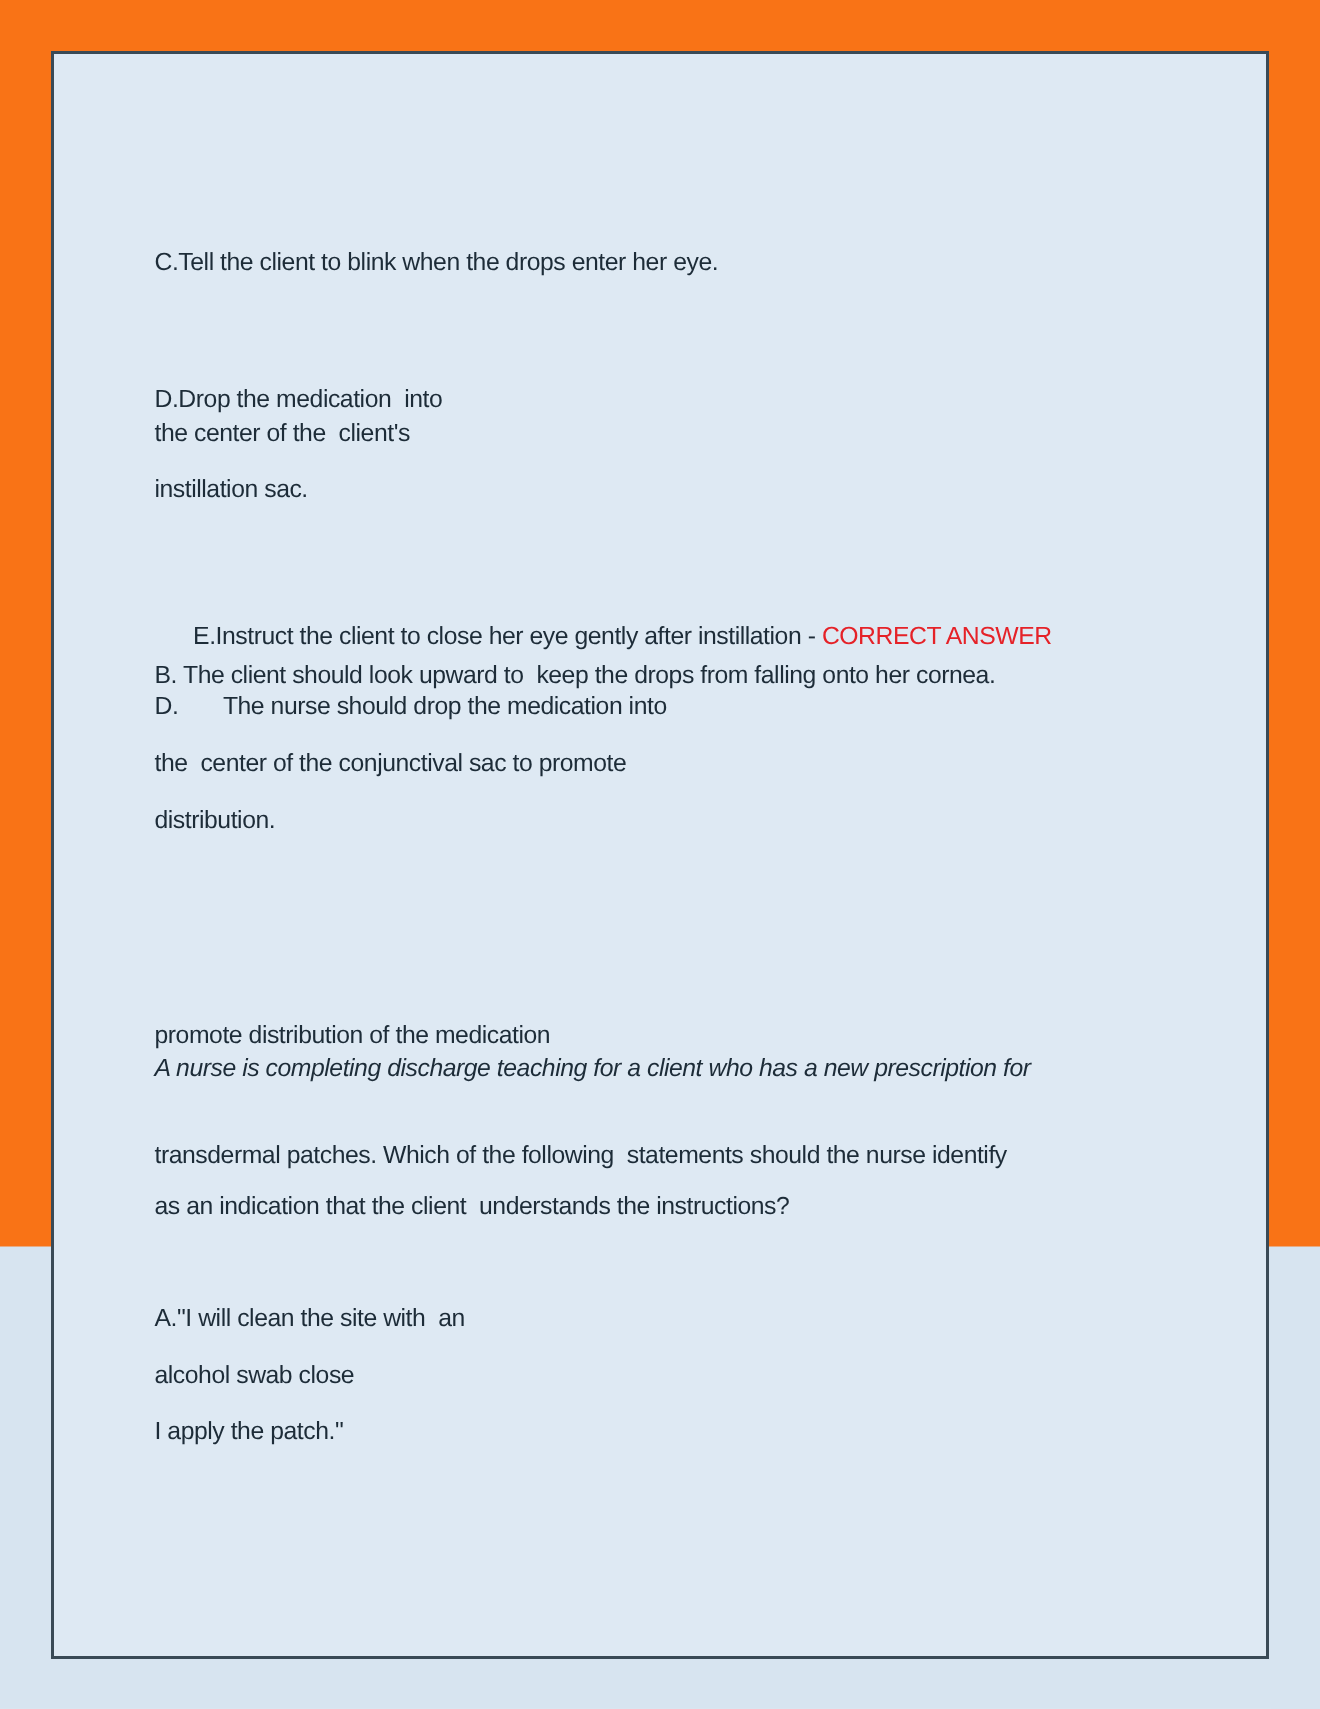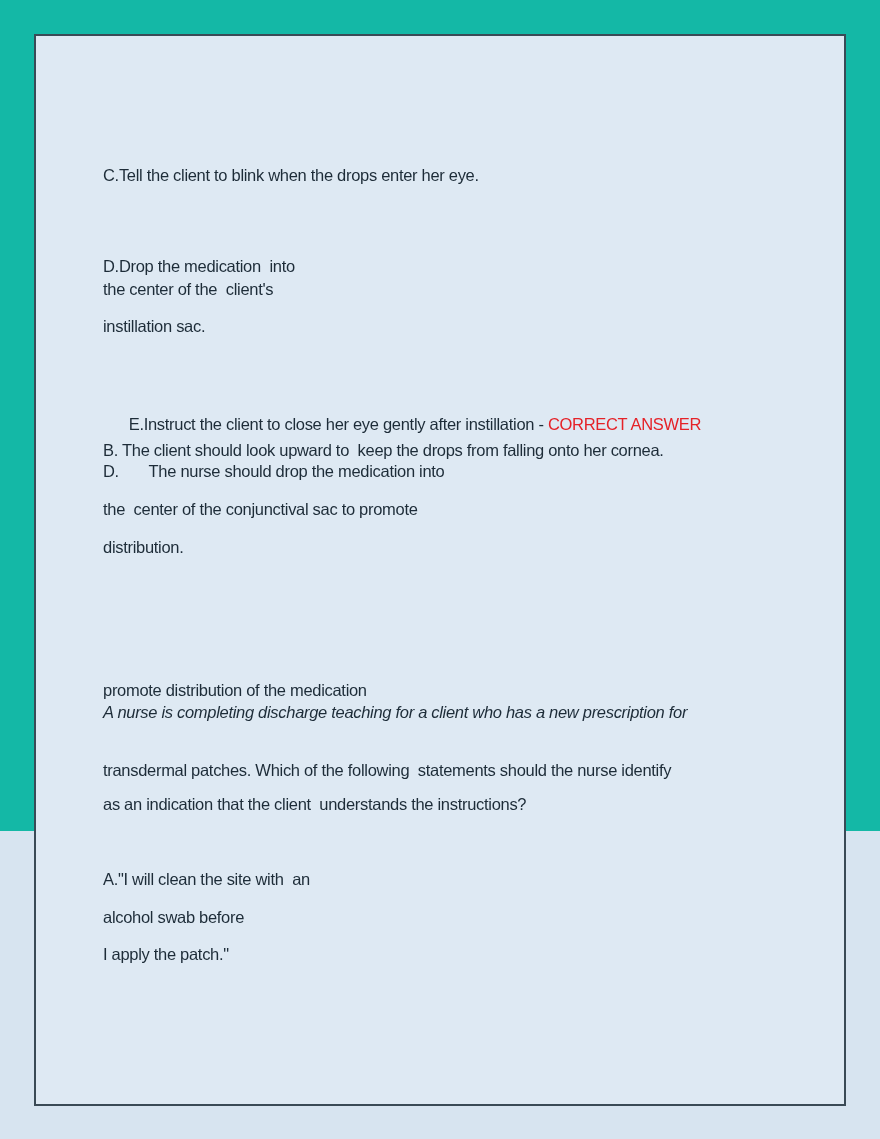--- a/index.html
+++ b/index.html
@@ -8,21 +8,21 @@
     width: 880px;
     height: 1139px;
     background: #d7e4f0;
     font-family: "Liberation Sans", "DejaVu Sans", sans-serif;
     overflow: hidden;
   }
   .canvas {
     position: relative;
     width: 880px;
     height: 831px;
-    background: #14b8a6;
+    background: #f97316;
   }
   .page {
     position: absolute;
     left: 34px;
     top: 34px;
     width: 808px;
     height: 1068px;
     background: #dee9f3;
     border: 2px solid #3a4a56;
   }
@@ -78,17 +78,17 @@
     <div class="line l8">the  center of the conjunctival sac to promote</div>
     <div class="line l9">distribution.</div>
 
     <div class="line l11">promote distribution of the medication</div>
 
     <div class="line l12">A nurse is completing discharge teaching for a client who has a new prescription for</div>
     <div class="line l14">as an indication that the client  understands the instructions?</div>
     <div class="line l13">transdermal patches. Which of the following  statements should the nurse identify</div>
 
     <div class="line l15">A."I will clean the site with  an</div>
-    <div class="line l16">alcohol swab before</div>
+    <div class="line l16">alcohol swab close</div>
     <div class="line l17">I apply the patch."</div>
 
   </div>
 </div>
 
 </body></html>

